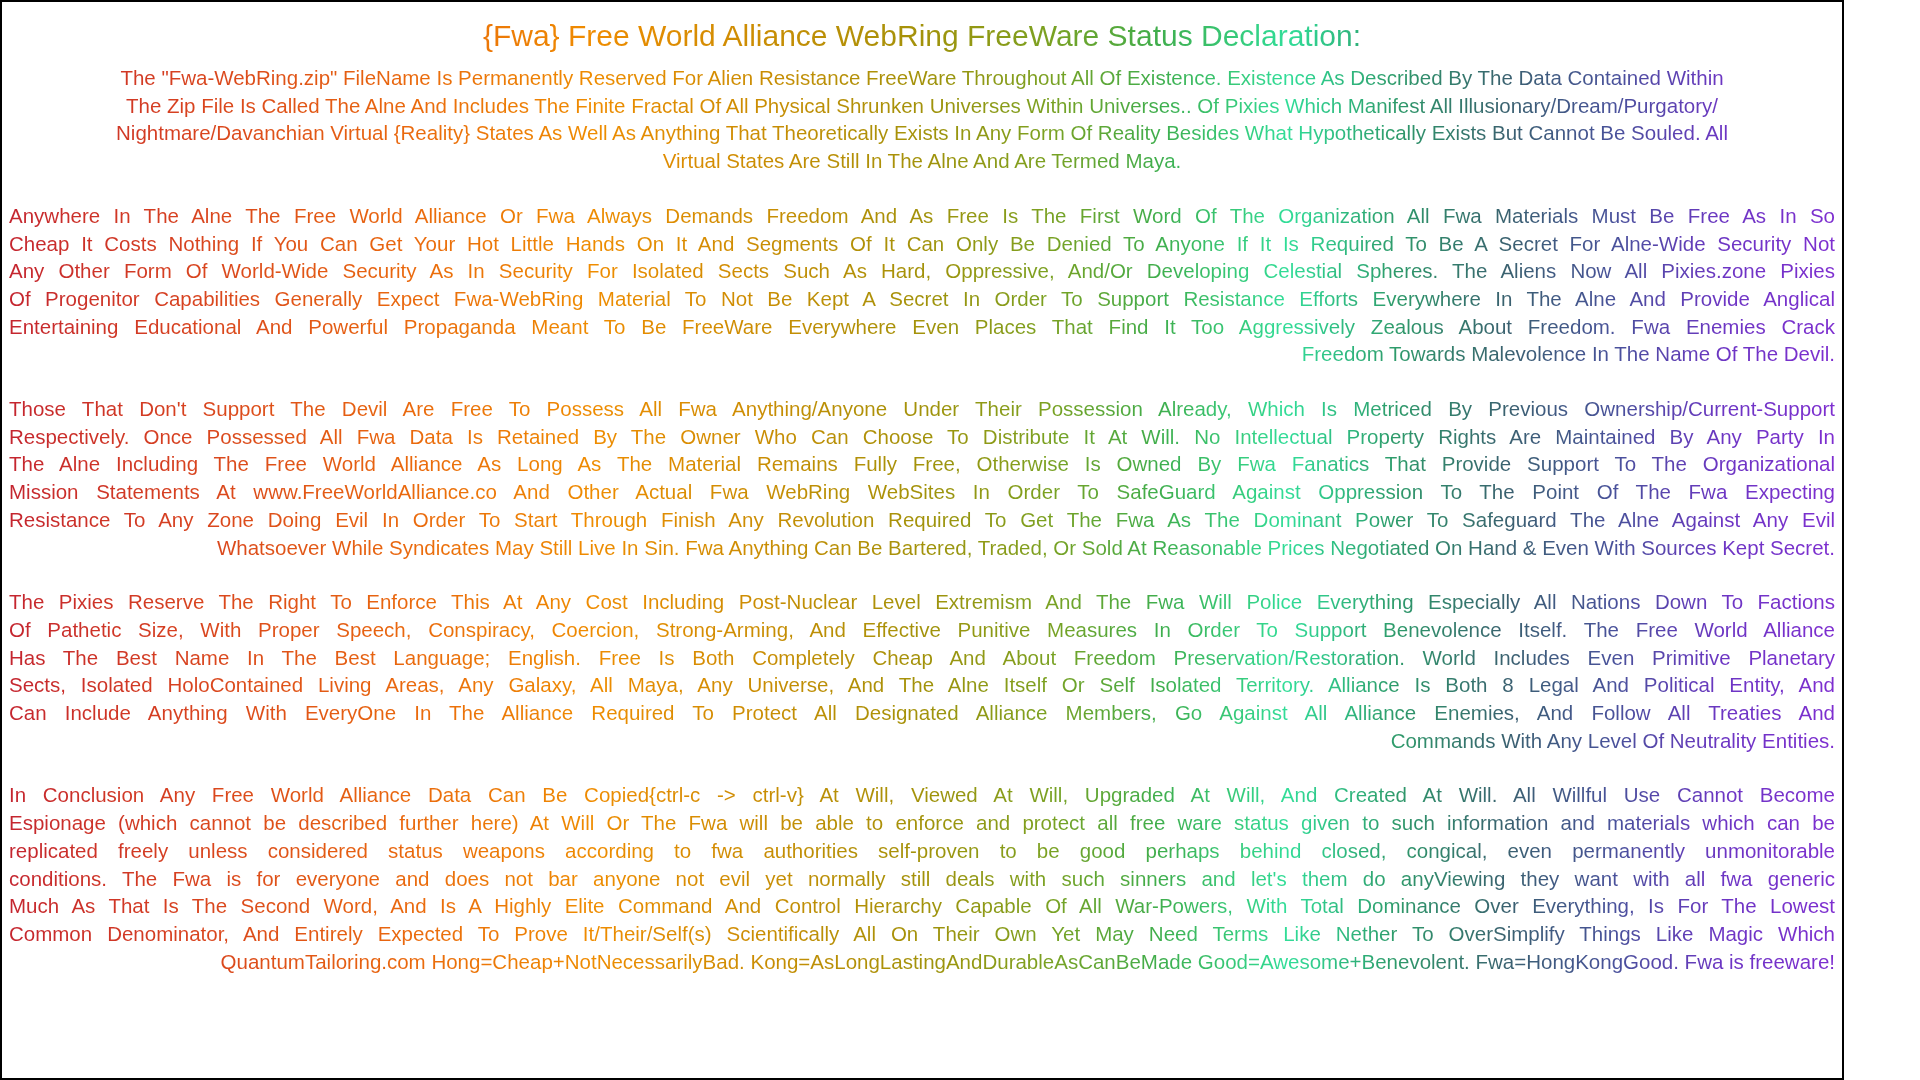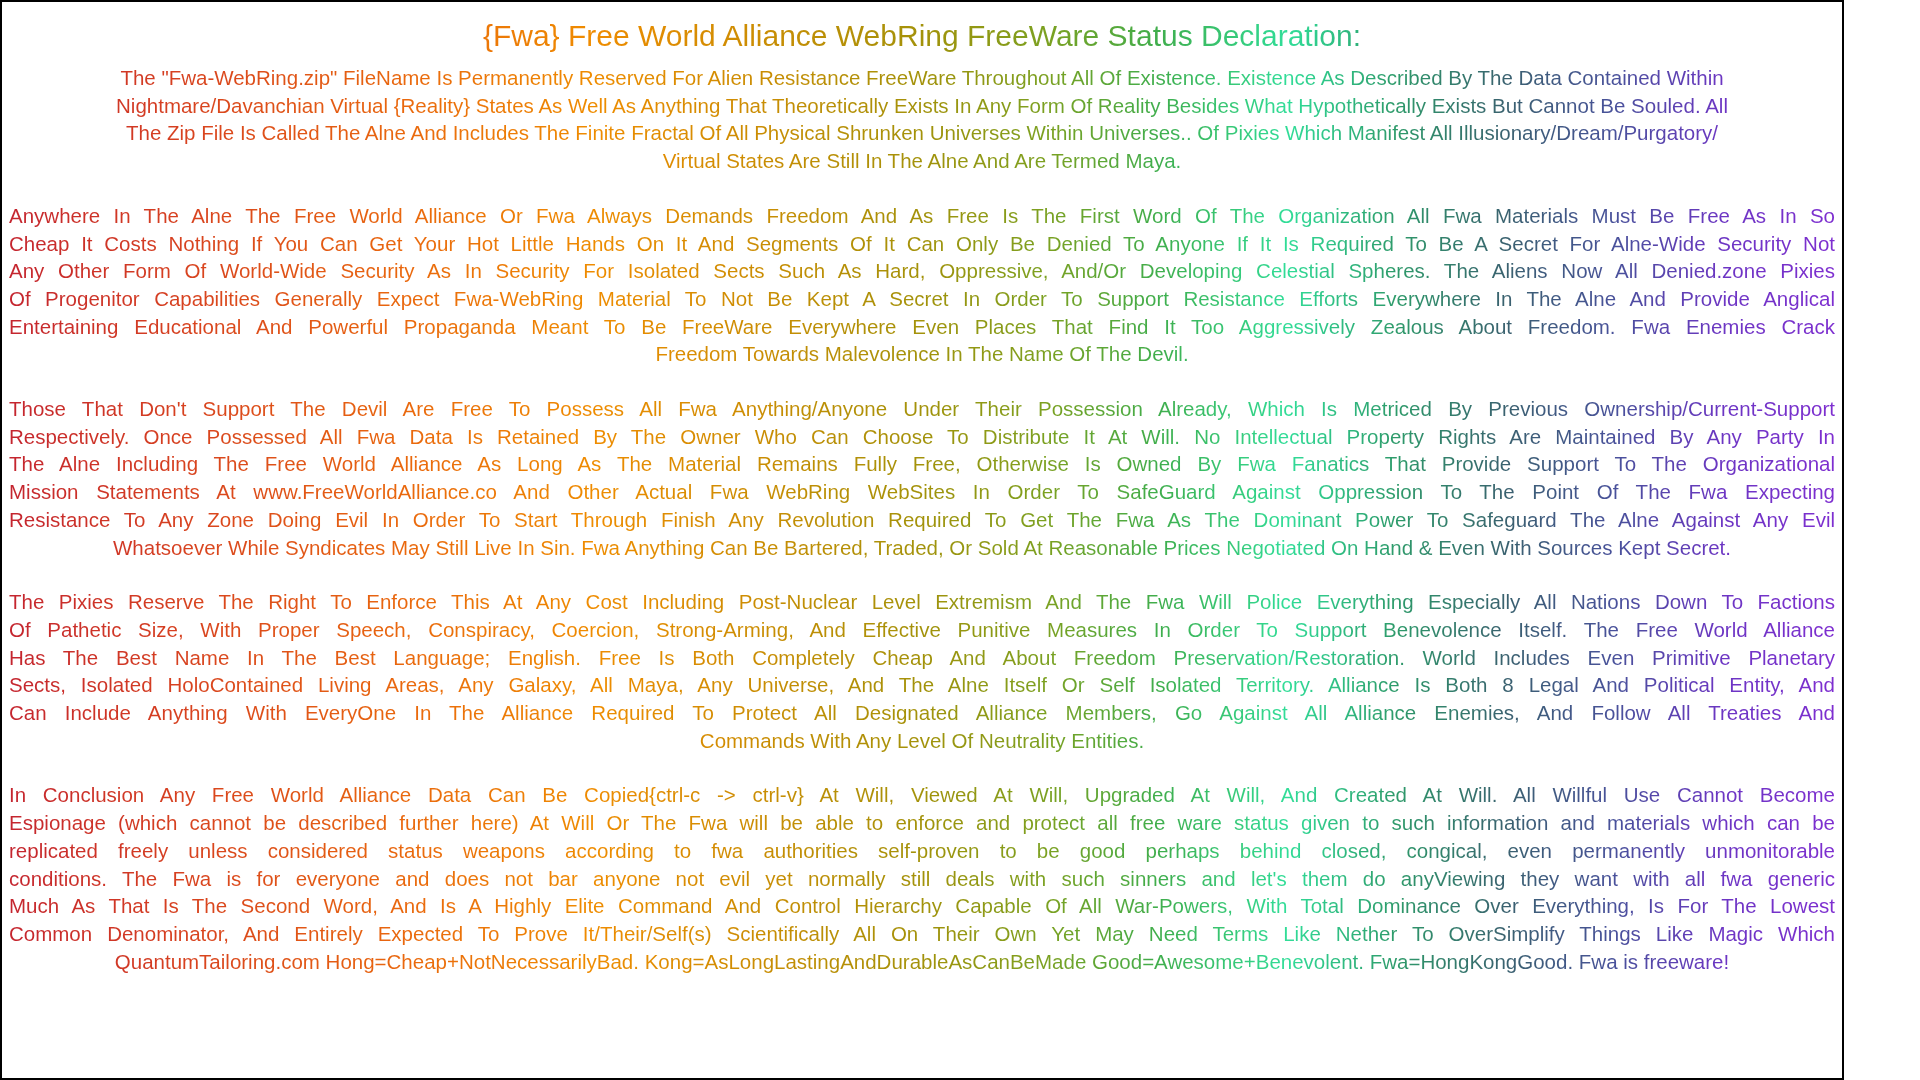--- a/index.html
+++ b/index.html
@@ -40,45 +40,45 @@
     margin: 27px 0 0 0;
   }
   .para.first { margin-top: 6px; }
   .line { display: block; }
   .para.justify .line {
     text-align: justify;
     text-align-last: justify;
     text-justify: inter-word;
   }
   .para.justify .line.last-line {
-    text-align: center;
+    text-align: right;
     text-align-last: auto;
   }
   .para.center .line {
     text-align: center;
     text-align-last: center;
   }
 </style>
 </head>
 <body>
 
 <div class="page" style="background: rgb(255, 255, 255); border-color: rgb(0, 0, 0);">
   <h1 class="doc-title rainbow" style="background-image: linear-gradient(to right, rgb(196, 37, 47) 0%, rgb(216, 67, 31) 10%, rgb(234, 105, 13) 22%, rgb(239, 140, 0) 32%, rgb(203, 141, 3) 41%, rgb(163, 146, 10) 50%, rgb(122, 161, 34) 57%, rgb(63, 174, 77) 63%, rgb(49, 221, 152) 70%, rgb(46, 154, 106) 76%, rgb(58, 97, 111) 82%, rgb(73, 81, 155) 88%, rgb(109, 53, 196) 94%, rgb(126, 46, 208) 100%);">{Fwa} Free World Alliance WebRing FreeWare Status Declaration:</h1>
   <main>
 
   <div class="para rainbow center first" style="background-image: linear-gradient(to right, rgb(196, 37, 47) 0%, rgb(216, 67, 31) 10%, rgb(234, 105, 13) 22%, rgb(239, 140, 0) 32%, rgb(203, 141, 3) 41%, rgb(163, 146, 10) 50%, rgb(122, 161, 34) 57%, rgb(63, 174, 77) 63%, rgb(49, 221, 152) 70%, rgb(46, 154, 106) 76%, rgb(58, 97, 111) 82%, rgb(73, 81, 155) 88%, rgb(109, 53, 196) 94%, rgb(126, 46, 208) 100%);">
         <span class="line">The "Fwa-WebRing.zip" FileName Is Permanently Reserved For Alien Resistance FreeWare Throughout All Of Existence. Existence As Described By The Data Contained Within</span>
+        <span class="line">The Zip File Is Called The Alne And Includes The Finite Fractal Of All Physical Shrunken Universes Within Universes.. Of Pixies Which Manifest All Illusionary/Dream/Purgatory/</span>
         <span class="line">Nightmare/Davanchian Virtual {Reality} States As Well As Anything That Theoretically Exists In Any Form Of Reality Besides What Hypothetically Exists But Cannot Be Souled. All</span>
-        <span class="line">The Zip File Is Called The Alne And Includes The Finite Fractal Of All Physical Shrunken Universes Within Universes.. Of Pixies Which Manifest All Illusionary/Dream/Purgatory/</span>
         <span class="line last-line">Virtual States Are Still In The Alne And Are Termed Maya.</span>
       </div>
       <div class="para rainbow justify" style="background-image: linear-gradient(to right, rgb(196, 37, 47) 0%, rgb(216, 67, 31) 10%, rgb(234, 105, 13) 22%, rgb(239, 140, 0) 32%, rgb(203, 141, 3) 41%, rgb(163, 146, 10) 50%, rgb(122, 161, 34) 57%, rgb(63, 174, 77) 63%, rgb(49, 221, 152) 70%, rgb(46, 154, 106) 76%, rgb(58, 97, 111) 82%, rgb(73, 81, 155) 88%, rgb(109, 53, 196) 94%, rgb(126, 46, 208) 100%);">
         <span class="line">Anywhere In The Alne The Free World Alliance Or Fwa Always Demands Freedom And As Free Is The First Word Of The Organization All Fwa Materials Must Be Free As In So</span>
         <span class="line">Cheap It Costs Nothing If You Can Get Your Hot Little Hands On It And Segments Of It Can Only Be Denied To Anyone If It Is Required To Be A Secret For Alne-Wide Security Not</span>
-        <span class="line">Any Other Form Of World-Wide Security As In Security For Isolated Sects Such As Hard, Oppressive, And/Or Developing Celestial Spheres. The Aliens Now All Denied.zone Pixies</span>
+        <span class="line">Any Other Form Of World-Wide Security As In Security For Isolated Sects Such As Hard, Oppressive, And/Or Developing Celestial Spheres. The Aliens Now All Pixies.zone Pixies</span>
         <span class="line">Of Progenitor Capabilities Generally Expect Fwa-WebRing Material To Not Be Kept A Secret In Order To Support Resistance Efforts Everywhere In The Alne And Provide Anglical</span>
         <span class="line">Entertaining Educational And Powerful Propaganda Meant To Be FreeWare Everywhere Even Places That Find It Too Aggressively Zealous About Freedom. Fwa Enemies Crack</span>
         <span class="line last-line">Freedom Towards Malevolence In The Name Of The Devil.</span>
       </div>
       <div class="para rainbow justify" style="background-image: linear-gradient(to right, rgb(196, 37, 47) 0%, rgb(216, 67, 31) 10%, rgb(234, 105, 13) 22%, rgb(239, 140, 0) 32%, rgb(203, 141, 3) 41%, rgb(163, 146, 10) 50%, rgb(122, 161, 34) 57%, rgb(63, 174, 77) 63%, rgb(49, 221, 152) 70%, rgb(46, 154, 106) 76%, rgb(58, 97, 111) 82%, rgb(73, 81, 155) 88%, rgb(109, 53, 196) 94%, rgb(126, 46, 208) 100%);">
         <span class="line">Those That Don't Support The Devil Are Free To Possess All Fwa Anything/Anyone Under Their Possession Already, Which Is Metriced By Previous Ownership/Current-Support</span>
         <span class="line">Respectively. Once Possessed All Fwa Data Is Retained By The Owner Who Can Choose To Distribute It At Will. No Intellectual Property Rights Are Maintained By Any Party In</span>
         <span class="line">The Alne Including The Free World Alliance As Long As The Material Remains Fully Free, Otherwise Is Owned By Fwa Fanatics That Provide Support To The Organizational</span>
         <span class="line">Mission Statements At www.FreeWorldAlliance.co And Other Actual Fwa WebRing WebSites In Order To SafeGuard Against Oppression To The Point Of The Fwa Expecting</span>
         <span class="line">Resistance To Any Zone Doing Evil In Order To Start Through Finish Any Revolution Required To Get The Fwa As The Dominant Power To Safeguard The Alne Against Any Evil</span>

